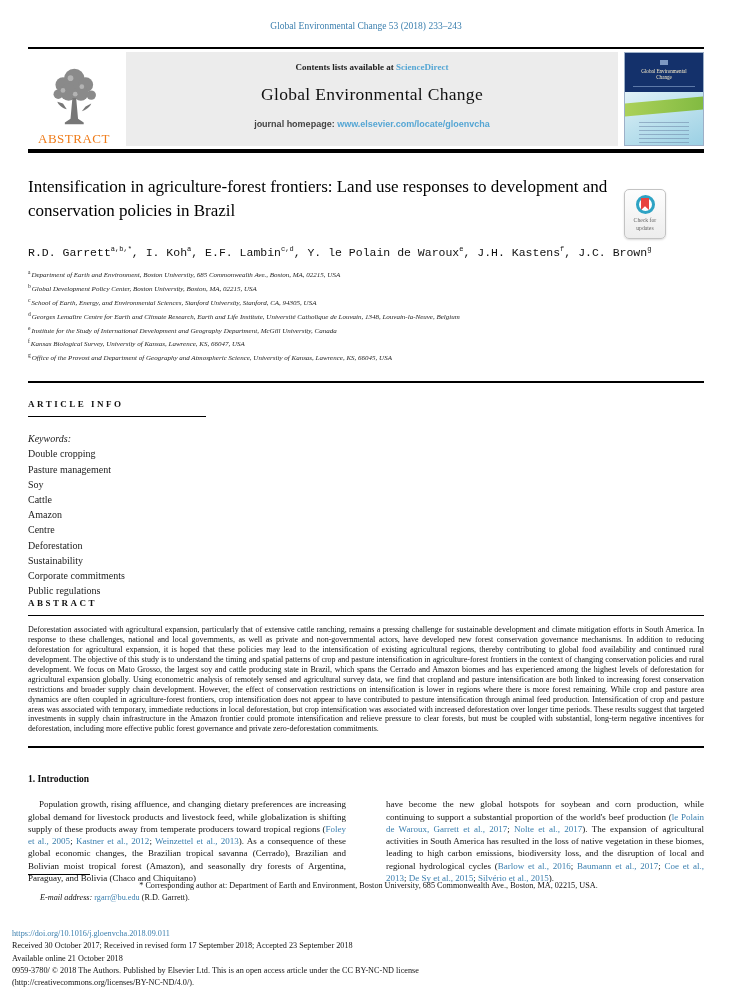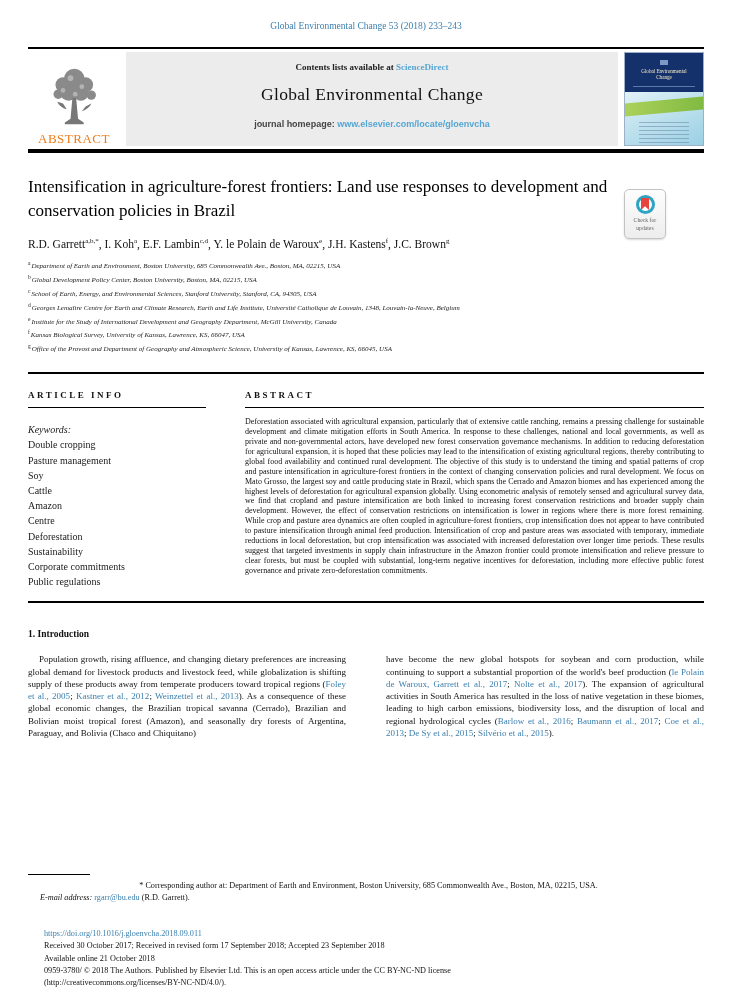--- a/index.html
+++ b/index.html
@@ -33,27 +33,27 @@
   .cover-lines{position:absolute;top:30px;left:14px;right:14px;height:22px;background:repeating-linear-gradient(#6d87a8 0 1px,transparent 1px 4px);opacity:.55;}
   .thick-rule{margin:3px 28px 0;border-top:4px solid #000;}
 
   
   .title-row{margin:22px 28px 0;position:relative;}
   .title{font-size:17px;font-weight:normal;line-height:1.42;width:585px;color:#000;}
   .check-badge{position:absolute;right:38px;top:14px;width:42px;height:50px;border:1px solid #c3c3c3;border-radius:5px;background:linear-gradient(#fdfdfd,#ededed);display:flex;flex-direction:column;align-items:center;padding-top:5px;box-shadow:0 1px 2px rgba(0,0,0,.15);}
   .cfu-circle{width:19px;height:19px;border-radius:50%;border:3px solid #2ea3c4;display:flex;align-items:flex-start;justify-content:center;background:#fff;}
   .cfu-mark{width:8px;height:12px;background:#e8433f;clip-path:polygon(0 0,100% 0,100% 100%,50% 68%,0 100%);}
   .cfu-text{font-size:6px;line-height:1.25;color:#666;text-align:center;margin-top:3px;transform:scale(.95);}
-  .authors{margin:14px 28px 0;font-size:11.5px;color:#111;}
+  .authors{margin:22px 28px 0;font-size:11.5px;color:#111;font-family:Liberation Mono, monospace;}
   .authors sup{font-size:7px;}
   .affils{margin:9px 28px 0;font-size:7px;font-style:italic;line-height:1.65;color:#222;}
   .affils sup{font-style:normal;font-size:5.5px;margin-right:1px;}
 
   
-  .info-section{margin:16px 28px 0;border-top:2px solid #000;border-bottom:2px solid #000;display:flex;padding:16px 0 12px;}
+  .info-section{margin:16px 28px 0;border-top:2px solid #000;border-bottom:2px solid #000;display:flex;padding:16px 0 12px;flex-direction:column;}
   .info-left{width:217px;padding-right:27px;}
   .col-head{font-size:9px;font-weight:bold;letter-spacing:2.5px;color:#111;}
   .head-rule{border-bottom:1.5px solid #000;margin-top:7px;}
   .info-left .head-rule{width:178px;}
   .abstract-col{flex:1;}
   .keywords{margin-top:14px;font-size:10px;line-height:1.52;}
   .kw-label{font-style:italic;}
   .abstract-text{margin-top:9px;font-size:8px;line-height:9.9px;text-align:justify;color:#111;}
 
   
@@ -64,21 +64,21 @@
   .indent{text-indent:11px;}
   .lnk{color:var(--link);}
   .lnk2{color:var(--hlink);}
   .it{font-style:italic;}
 
   
   .footnote{position:absolute;left:28px;top:874px;font-size:8.2px;line-height:1.5;color:#111;width:676px;}
   .fn-rule{width:62px;border-top:1px solid #000;margin-bottom:5px;}
   .fn-line1{padding-left:5px;text-align:center;}
   .fn-line2{padding-left:12px;}
-  .pub-block{position:absolute;left:44px;top:928px;font-size:8.2px;line-height:1.5;color:#111;width:676px;}
+  .pub-block{position:absolute;left:12px;top:928px;font-size:8.2px;line-height:1.5;color:#111;width:676px;}
 </style>
 </head>
 <body>
 
 <div class="page">
 
   <div class="citation">Global Environmental Change 53 (2018) 233–243</div>
 
   <div class="header-wrap">
     <div class="band">

